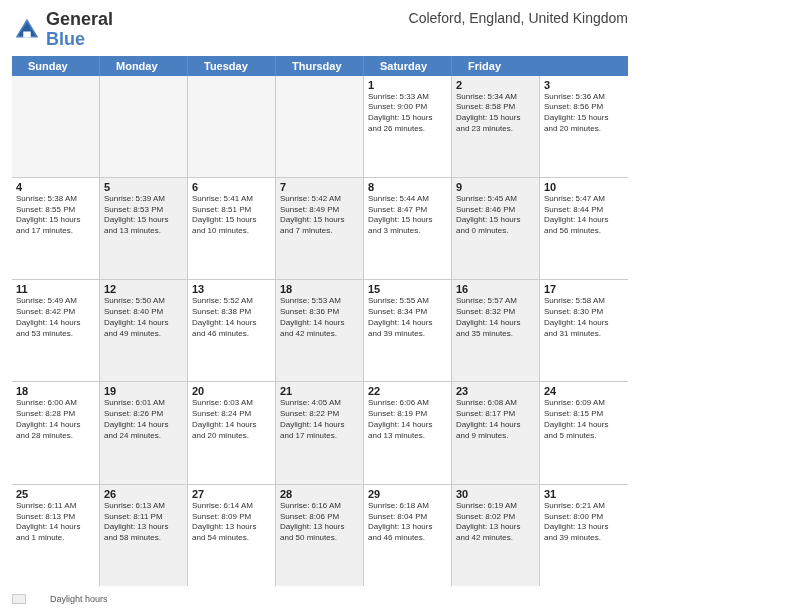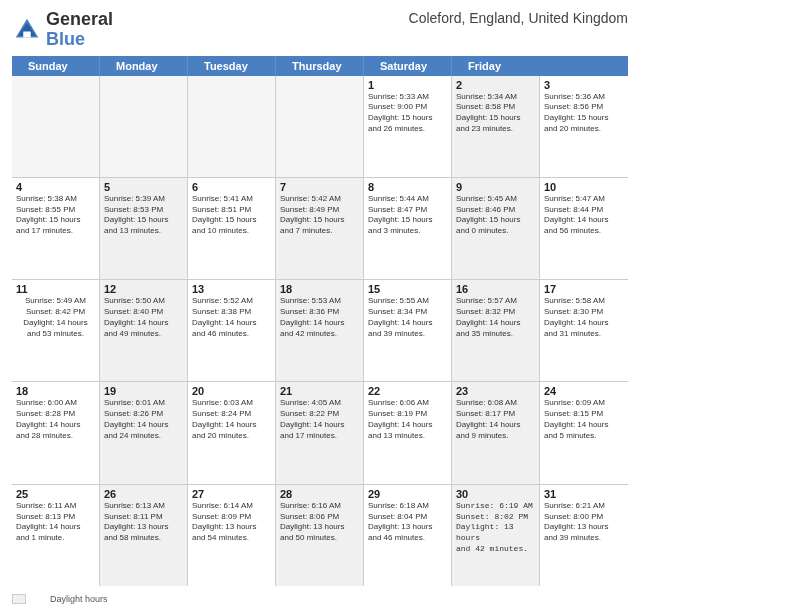--- a/index.html
+++ b/index.html
@@ -229,21 +229,21 @@
             <div class="day-num">10</div>
             <div class="day-info" style="white-space: pre-line;">Sunrise: 5:47 AM
 Sunset: 8:44 PM
 Daylight: 14 hours
 and 56 minutes.</div>
           </div>
         </div>
         <div class="cal-row">
           <div class="cal-cell">
             <div class="day-num">11</div>
-            <div class="day-info" style="white-space: pre-line; text-align: center;">Sunrise: 5:49 AM
+            <div class="day-info" style="white-space: pre-line;">Sunrise: 5:49 AM
 Sunset: 8:42 PM
 Daylight: 14 hours
 and 53 minutes.</div>
           </div>
           <div class="cal-cell shade">
             <div class="day-num">12</div>
             <div class="day-info" style="white-space: pre-line;">Sunrise: 5:50 AM
 Sunset: 8:40 PM
 Daylight: 14 hours
 and 49 minutes.</div>
@@ -366,21 +366,21 @@
           </div>
           <div class="cal-cell">
             <div class="day-num">29</div>
             <div class="day-info" style="white-space: pre-line;">Sunrise: 6:18 AM
 Sunset: 8:04 PM
 Daylight: 13 hours
 and 46 minutes.</div>
           </div>
           <div class="cal-cell shade">
             <div class="day-num">30</div>
-            <div class="day-info" style="white-space: pre-line; font-family: Liberation Mono, monospace;">Sunrise: 6:19 AM
+            <div class="day-info" style="white-space: pre-line;">Sunrise: 6:19 AM
 Sunset: 8:02 PM
 Daylight: 13 hours
 and 42 minutes.</div>
           </div>
           <div class="cal-cell">
             <div class="day-num">31</div>
             <div class="day-info" style="white-space: pre-line;">Sunrise: 6:21 AM
 Sunset: 8:00 PM
 Daylight: 13 hours
 and 39 minutes.</div>

